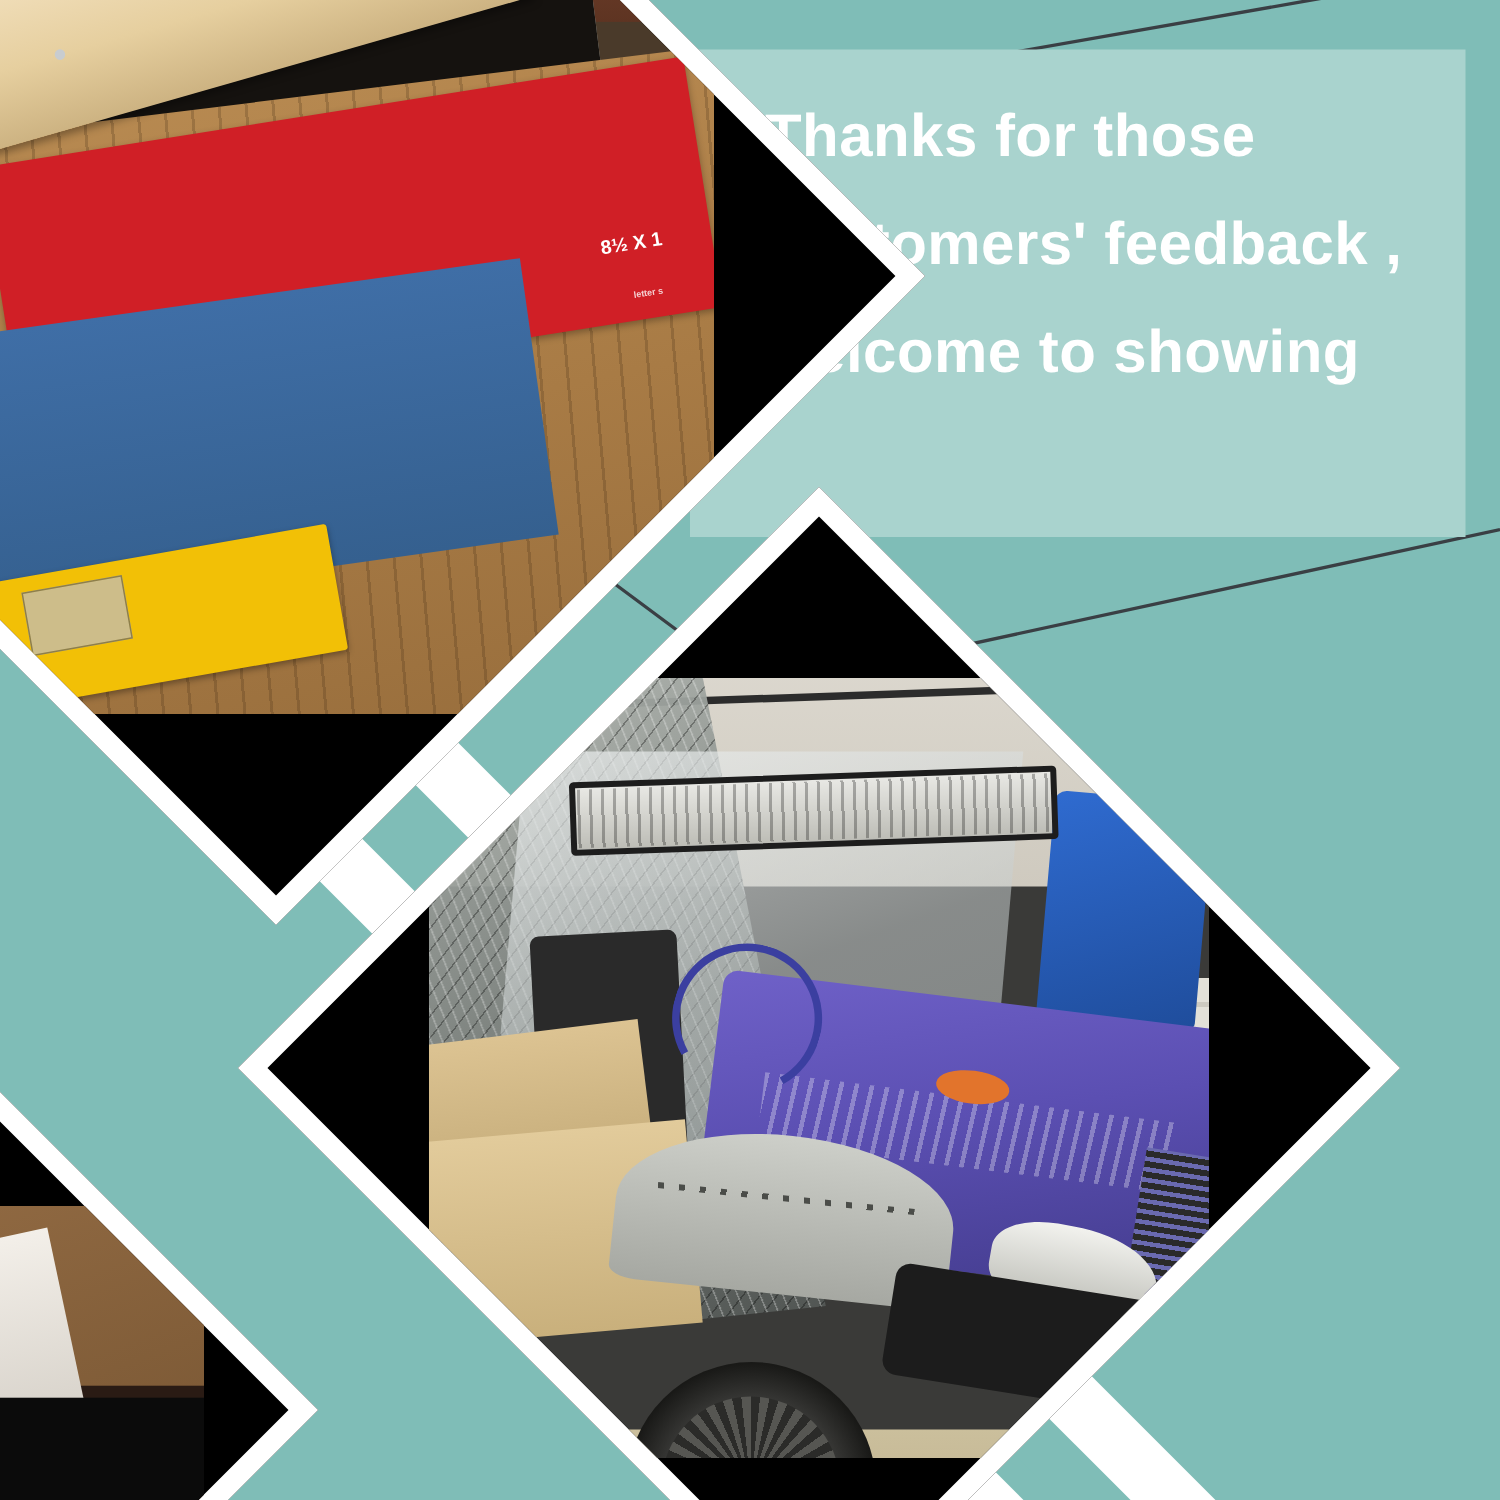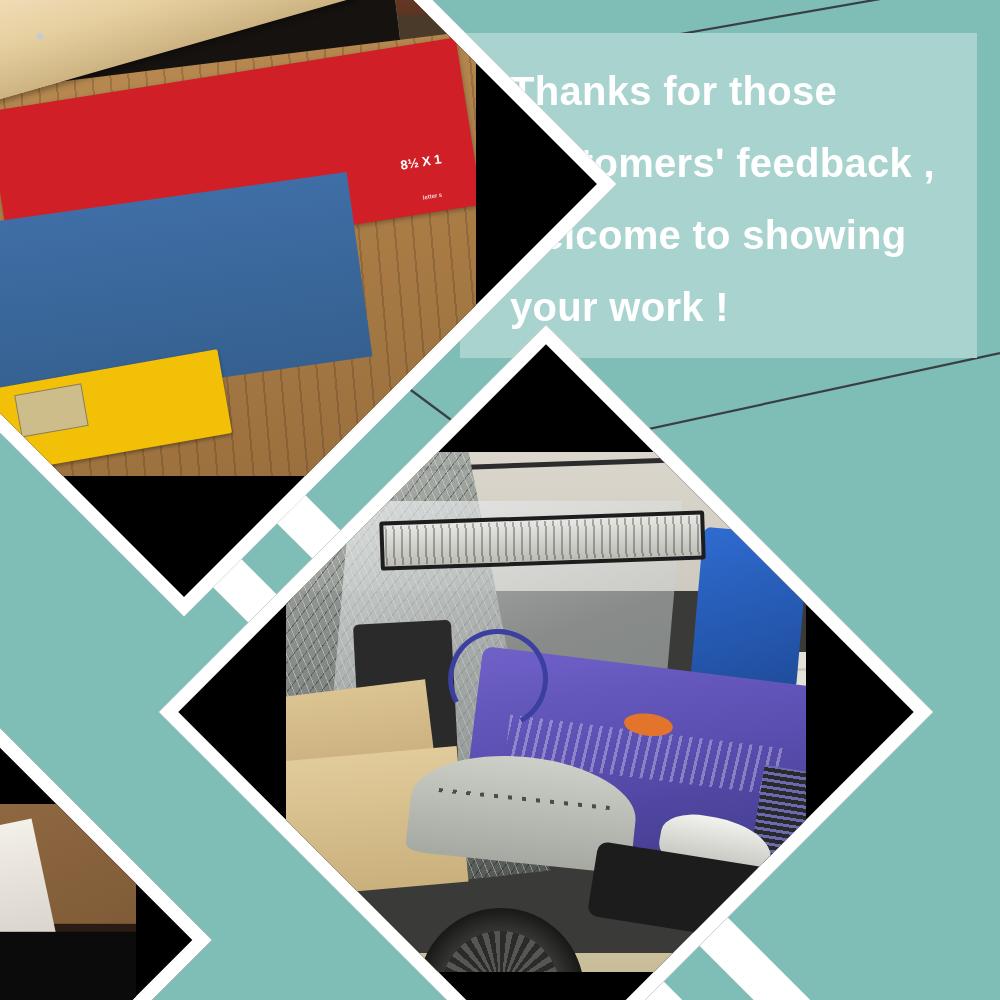--- a/index.html
+++ b/index.html
@@ -327,21 +327,20 @@
     <line x1="424" y1="256" x2="510" y2="217"></line>
     <polyline points="357,350 505,460 1000,353"></polyline>
   </svg>
 
   <div class="text-panel"></div>
 
   <div class="headline">
     <span class="ln">Thanks for those</span>
     <span class="ln">customersʹ feedback ,</span>
     <span class="ln">welcome to showing</span>
-    <span class="ln">your work !</span>
   </div>
 
   <div class="sep-w" style="left:-300px; top:-62px; width:900px; height:52px;"></div>
   <div class="sep" style="left:-330px; top:-22px; width:900px; height:26px;"></div>
 
   <div class="sep-w" style="left:-188px; top:600px; width:1180px; height:40px;"></div>
   <div class="sep" style="left:-214px; top:638px; width:1180px; height:26px;"></div>
   <div class="sep-w" style="left:-240px; top:676px; width:1180px; height:40px;"></div>
 
   <div class="tile" style="left:-150px; top:790px; width:300px; height:300px;">

